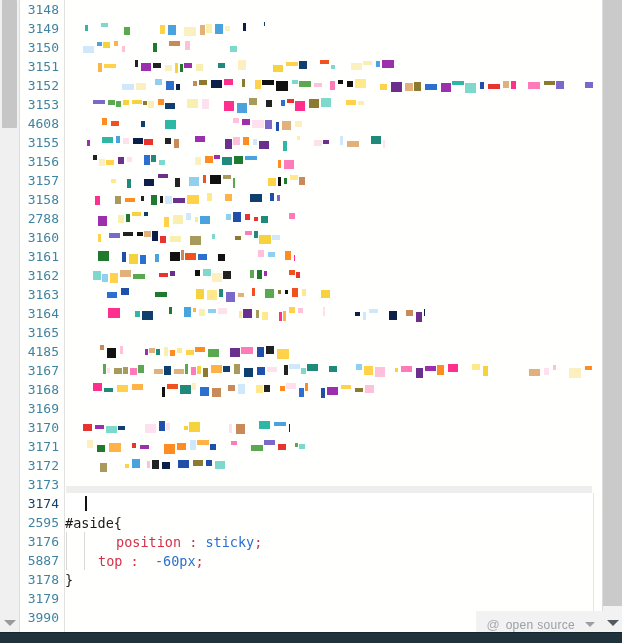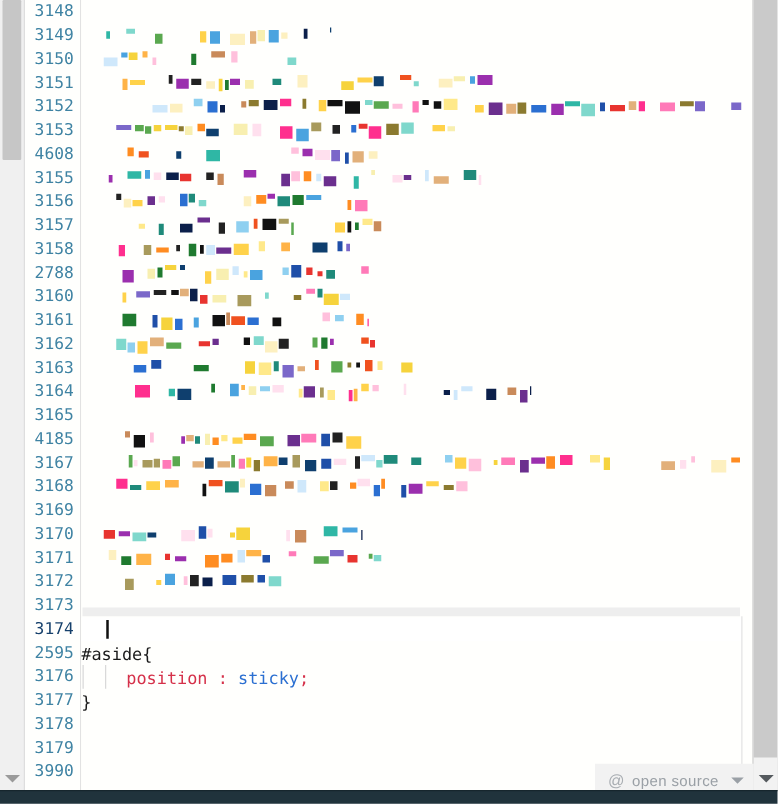--- a/index.html
+++ b/index.html
@@ -150,21 +150,21 @@
         <div class="lnum">3167</div>
         <div class="lnum">3168</div>
         <div class="lnum">3169</div>
         <div class="lnum">3170</div>
         <div class="lnum">3171</div>
         <div class="lnum">3172</div>
         <div class="lnum">3173</div>
         <div class="lnum current">3174</div>
         <div class="lnum">2595</div>
         <div class="lnum">3176</div>
-        <div class="lnum">3177</div>
+        <div class="lnum">5887</div>
         <div class="lnum">3178</div>
         <div class="lnum">3179</div>
         <div class="lnum">3990</div>
       </div>
   </div>
 
   <div class="code">
     <div class="code-inner" id="code-inner">
         <div class="line"></div>
         <div class="line">
@@ -655,21 +655,25 @@
             <span class="px" style="left: 141px; top: 4px; width: 6px; height: 6px; background: rgb(31, 79, 168);"></span>
             <span class="px" style="left: 150px; top: 5px; width: 10px; height: 8px; background: rgb(127, 216, 204);"></span>
           </div>
         </div>
         <div class="line"></div>
         <div class="line active"><span style="margin-left: 0px;"></span><span class="caret" style="left: 20px;"></span></div>
         <div class="line"><span style="margin-left: 0px;"><span class="tok k-sel">#aside{</span></span></div>
         <div class="line"><div class="indent-guides">
             <span class="guide" style="left: 1px;"></span>
             <span class="guide" style="left: 19px;"></span>
-          </div><span style="margin-left: 36px;"><span class="tok k-prop">position</span><span class="tok k-punct"> : </span><span class="tok k-val">sticky</span><span class="tok k-punct">;</span></span></div>
+          </div><span style="margin-left: 51px;"><span class="tok k-prop">position</span><span class="tok k-punct"> : </span><span class="tok k-val">sticky</span><span class="tok k-punct">;</span></span></div>
+        <div class="line"><div class="indent-guides">
+            <span class="guide" style="left: 1px;"></span>
+            <span class="guide" style="left: 19px;"></span>
+          </div><span style="margin-left: 33px;"><span class="tok k-prop">top</span><span class="tok k-punct"> :  </span><span class="tok k-val">-60px</span><span class="tok k-punct">;</span></span></div>
         <div class="line"><span style="margin-left: 0px;"><span class="tok k-sel">}</span></span></div>
         <div class="line"><span style="margin-left: 0px;"></span></div>
       </div>
   </div>
 
   <div class="hscroll"></div>
   <div class="ruler"></div>
 
   <div class="vscroll-right">
     <div class="track-bottom"></div>

